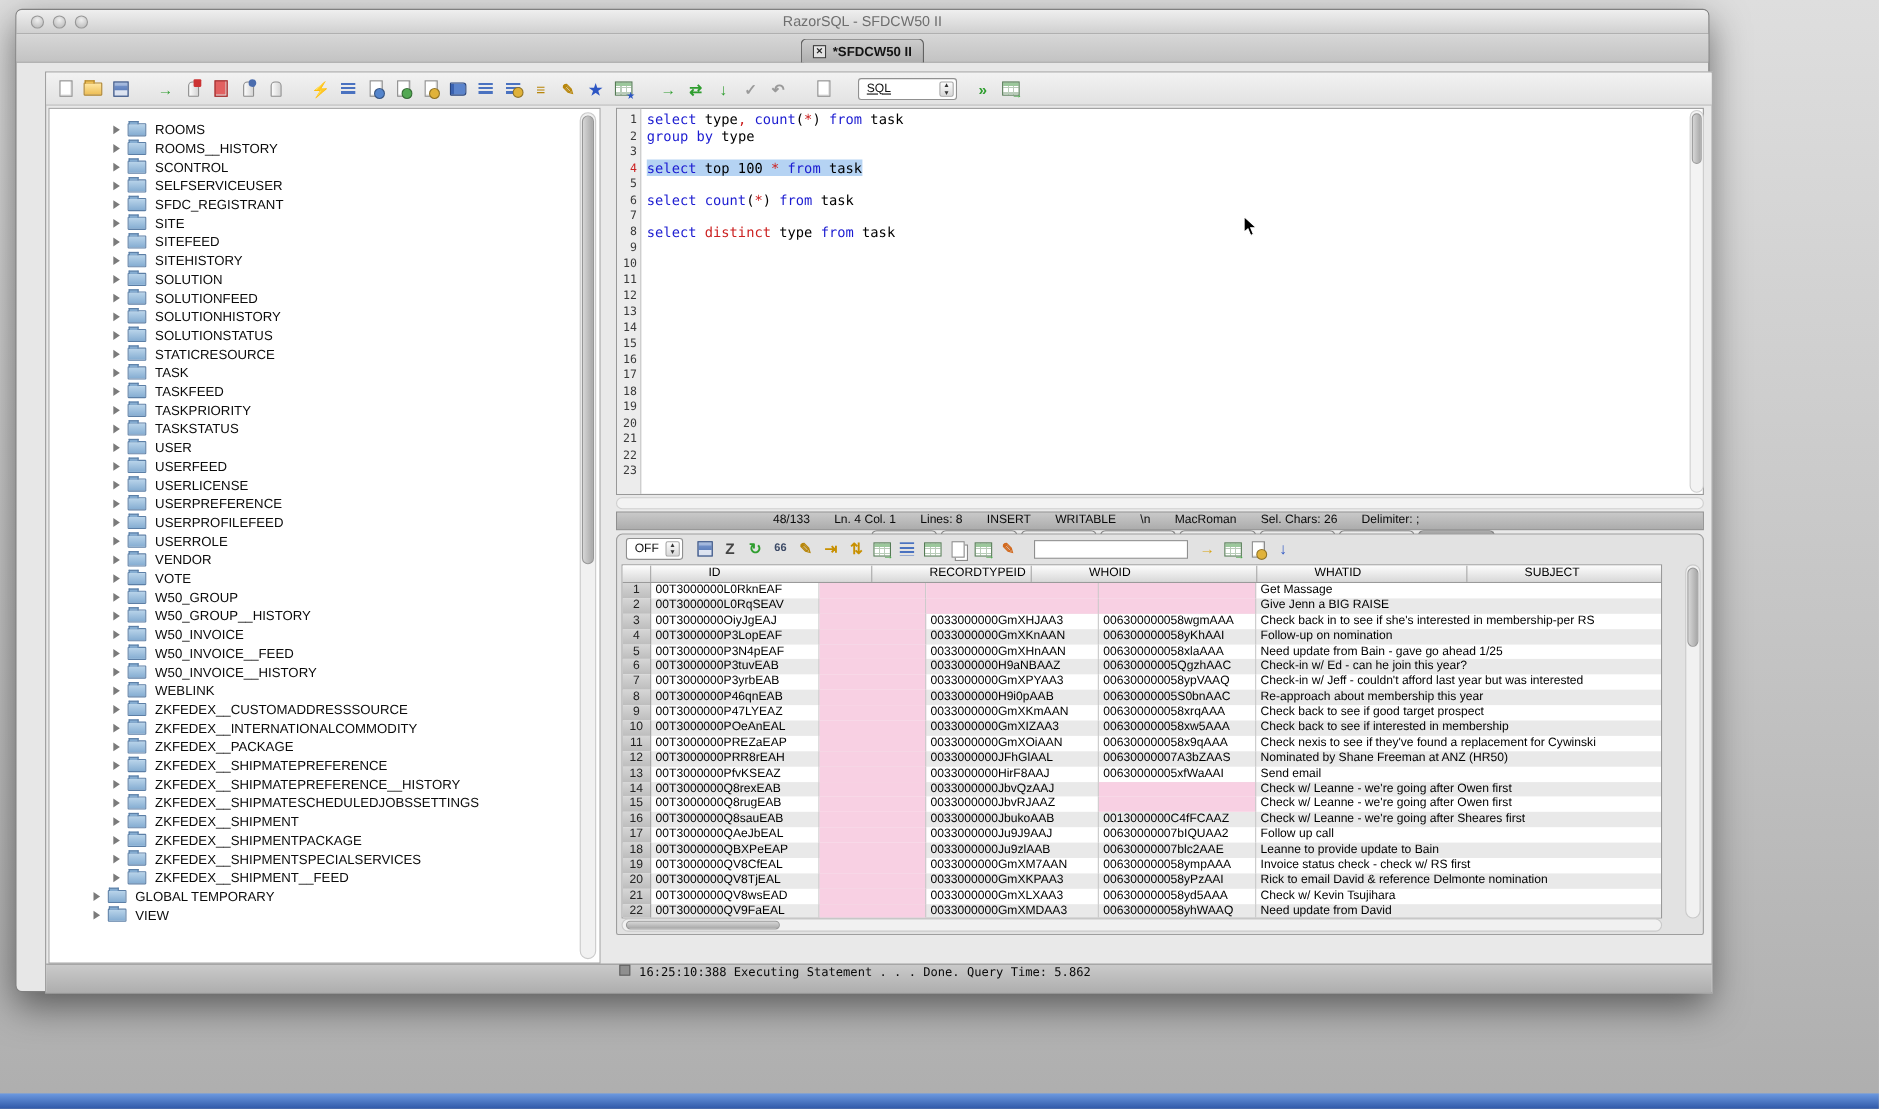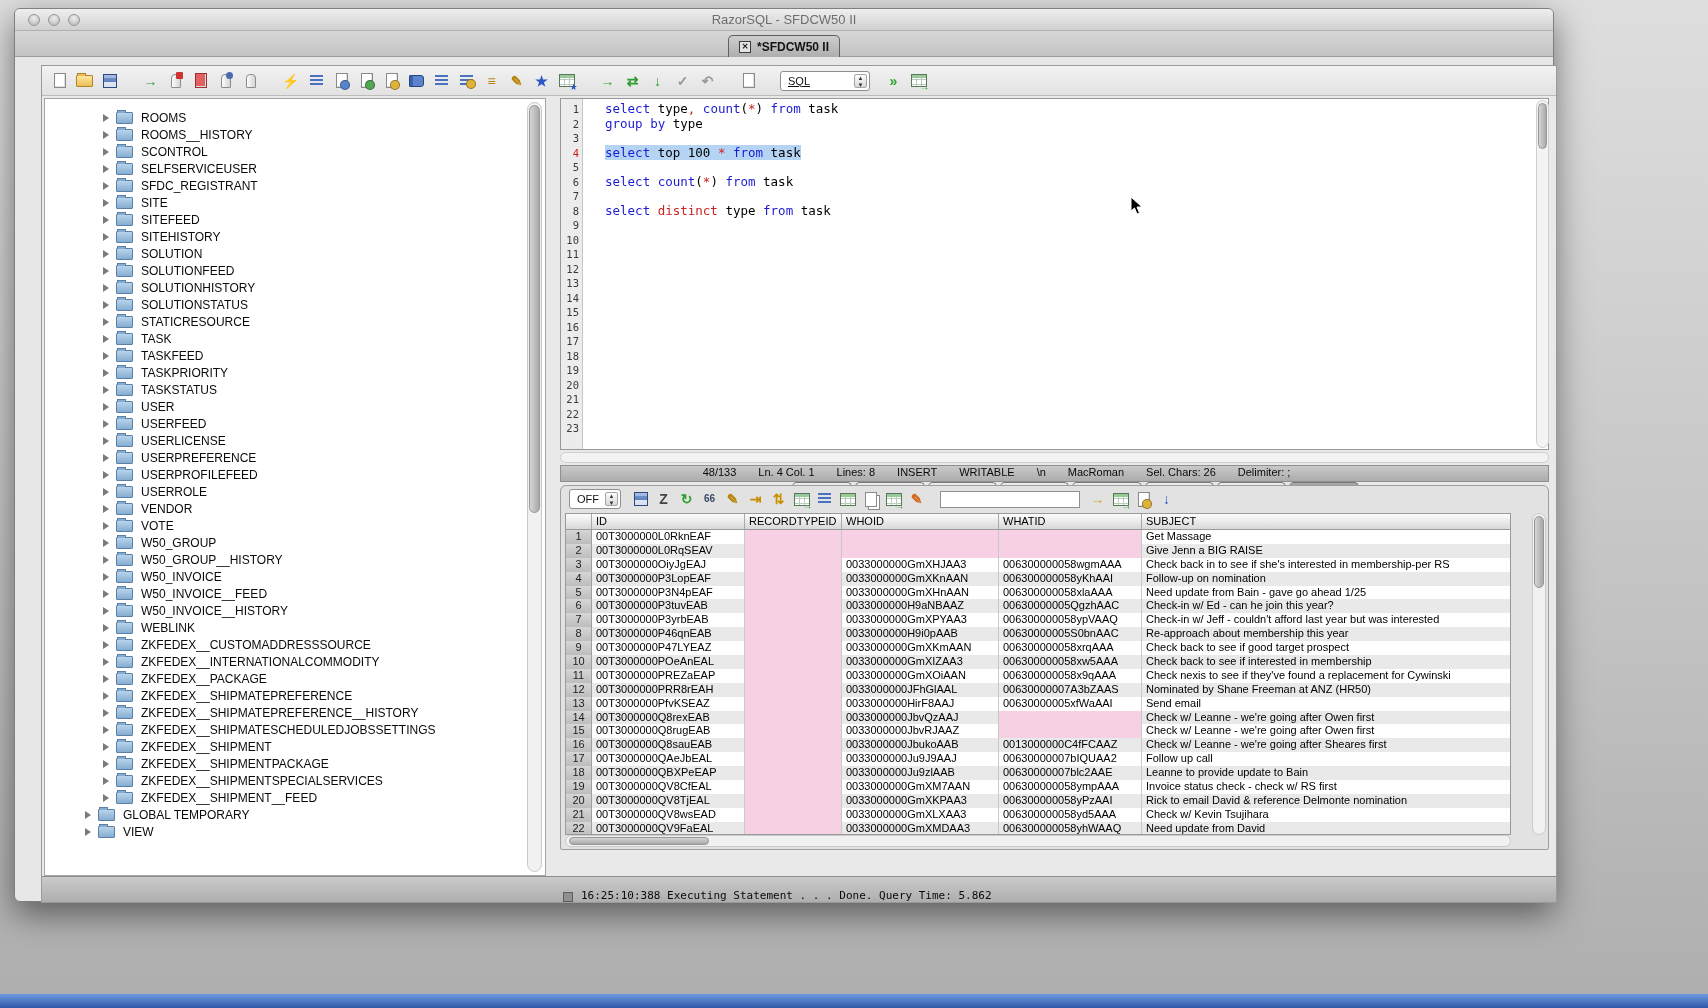--- a/index.html
+++ b/index.html
@@ -108,21 +108,21 @@
   .vthumb { position:absolute; left:1px; right:1px;
     background:linear-gradient(90deg,#d6d6d6,#a8a8a8); border:1px solid #979797; border-radius:7px; }
 
   
   .editor { position:absolute; left:518px; top:32px; width:989px; height:352px;
     background:#fff; border:1px solid #989898; display:flex;
     font-family:"DejaVu Sans Mono", monospace; font-size:12.5px; }
   .gutter { width:22px; background:#ececec; border-right:1px solid #c6c6c6;
     text-align:right; padding:3px 3px 0 0; color:#3a3a3a; font-size:10.5px; line-height:14.5px; }
   .gutter .selnum { color:#cc2222; }
-  .codelines { flex:1; padding:3px 0 0 22px; line-height:14.5px; white-space:pre; overflow:hidden; }
+  .codelines { flex:1; padding:3px 0 0 5px; line-height:14.5px; white-space:pre; overflow:hidden; }
   .kw { color:#1b1bd1; } .pl { color:#000; } .pu { color:#cc2222; }
   .selline { background:#b5d3f3; }
   .ed-vscroll { position:absolute; left:1494px; top:34px; width:13px; height:348px;
     background:#f3f3f3; border:1px solid #cfcfcf; border-radius:7px; }
   .ed-hscroll { position:absolute; left:518px; top:386px; width:989px; height:11px;
     background:#f3f3f3; border:1px solid #cfcfcf; border-radius:6px; }
 
   .edstatus { position:absolute; left:518px; top:399px; width:989px; height:17px;
     background:linear-gradient(#c9c9c9,#acacac); border:1px solid #8f8f8f;
     display:flex; align-items:flex-start; justify-content:center; gap:22px;
@@ -143,42 +143,42 @@
     align-items:center; padding-left:8px; }
   .resultsbar .tbi { margin-right:4px; }
   .searchfield { width:140px; height:17px; border:1px solid #8f8f8f; background:#fff;
     font-size:11px; padding:0 4px; margin:0 8px 0 10px; font-family:"Liberation Sans",sans-serif; }
 
   
   .grid { position:absolute; left:4px; top:27px; width:946px; height:322px;
     background:#fff; border:1px solid #9a9a9a; overflow:hidden; font-size:11px; }
   .grow { display:flex; height:13.9px; line-height:13.5px; }
   .grow.header { height:16px; line-height:15px;
-    background:linear-gradient(#fdfdfd,#d8d8d8); border-bottom:1px solid #9a9a9a; }
+    background:linear-gradient(#fdfdfd,#d8d8d8); border-bottom:1px solid #9a9a9a;gap:48px; }
   .gc { flex:none; padding:0 0 0 4px; border-right:1px solid #c9c9c9; overflow:hidden;
     white-space:nowrap; color:#000; }
   .grow.header .gc { border-right:1px solid #a8a8a8; color:#000; }
   .c0 { width:26px; padding:0; text-align:center;
     background:linear-gradient(#d6d6d6,#bdbdbd); border-right:1px solid #9f9f9f; color:#222; }
   .grow.header .c0 { background:linear-gradient(#fdfdfd,#d8d8d8); }
   .c1 { width:153px; } .c2 { width:97px; } .c3 { width:157px; }
   .c4 { width:143px; } .c5 { width:373px; }
   .grow.even { background:#e9e9e9; }
   .gc.nullcell { background:#f8d0e3; }
   .grid-vscroll { position:absolute; right:2px; top:27px; width:14px; height:322px;
     background:#f1f1f1; border:1px solid #cacaca; border-radius:7px; }
   .grid-hscroll { position:absolute; left:4px; bottom:2px; width:946px; height:12px;
     background:#f1f1f1; border:1px solid #cacaca; border-radius:6px; }
   .hthumb { position:absolute; top:1px; bottom:1px; left:3px; width:140px;
     background:linear-gradient(#d6d6d6,#a8a8a8); border:1px solid #979797; border-radius:6px; }
 
   
   .statusmsg { position:absolute; left:0; right:0; bottom:0; height:26px;
     background:linear-gradient(#cacaca,#aeaeae); border-top:1px solid #8e8e8e;
-    display:flex; align-items:flex-end; }
+    display:flex; align-items:flex-start; }
   .statussq { width:10px; height:10px; background:#8f8f8f; border:1px solid #5f5f5f;
     margin:0 8px 0 521px; flex:none; }
   .statusmsg .msg { font-family:"DejaVu Sans Mono", monospace; font-size:11px; color:#0a0a0a; }
 
   
   .cursor { position:absolute; left:1130px; top:196px; z-index:50; }
 </style>
 </head>
 <body>
 

